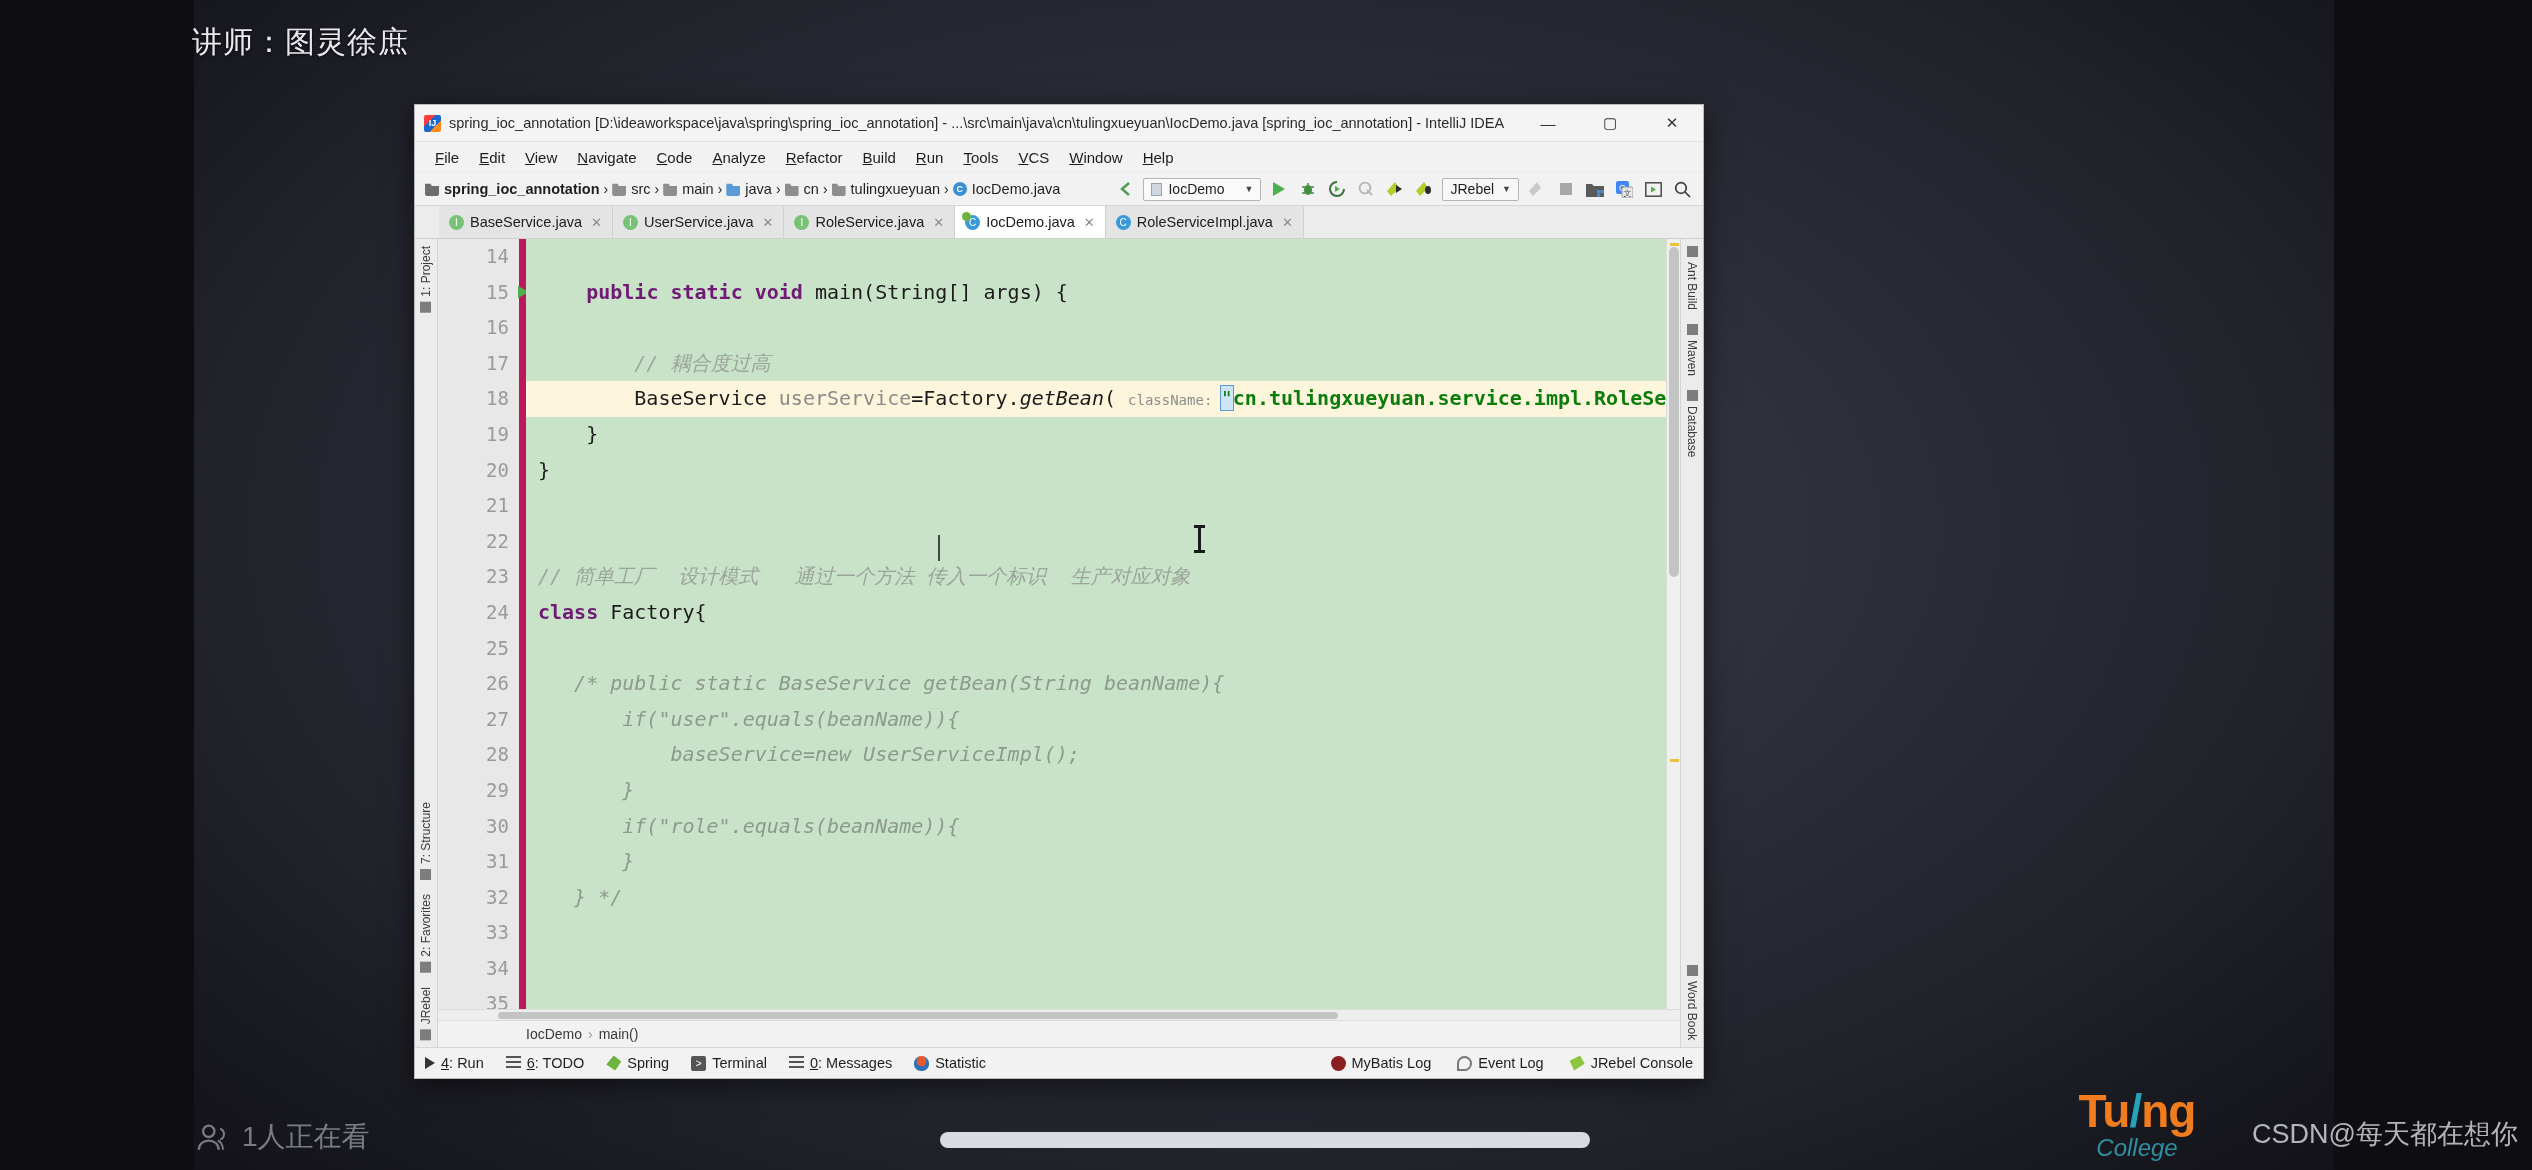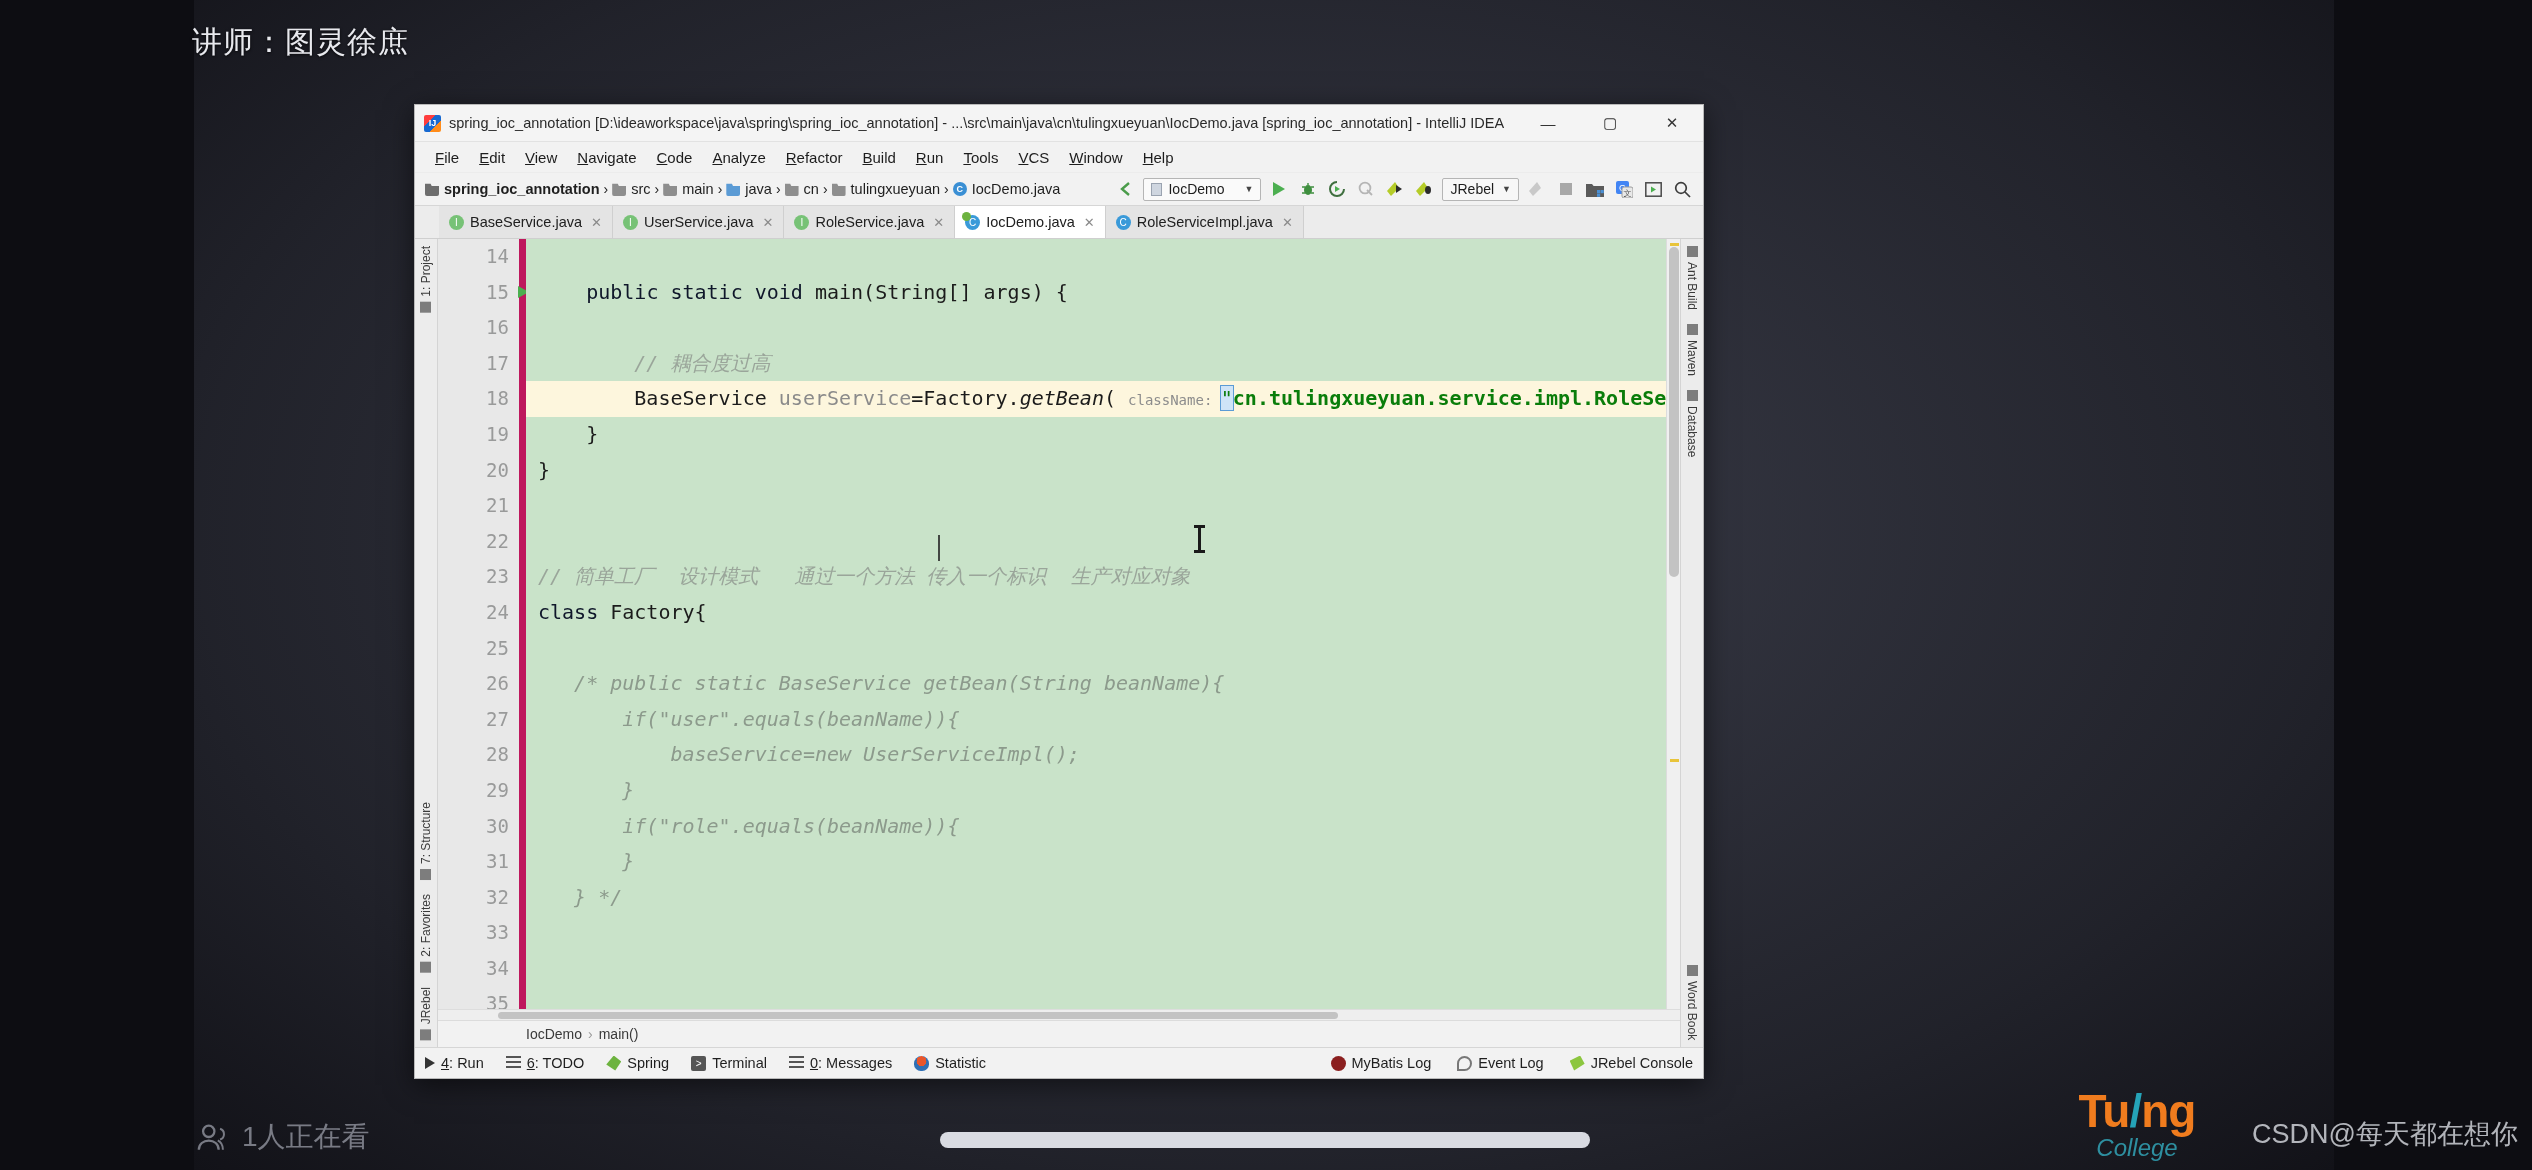--- a/index.html
+++ b/index.html
@@ -171,21 +171,21 @@
   }
   #gutter .gl .runmark{ position:absolute; right:-10px; top:11px;
      width:0;height:0;border-left:11px solid #4caf50;border-top:6px solid transparent;border-bottom:6px solid transparent;}
   #gutter .gl .fold{ position:absolute; right:-22px; top:10px; color:#b3b3b3; font-size:13px;}
   #code-pane{
     flex:1; position:relative; background:#c9e3c9; overflow:hidden;
     font-family:"DejaVu Sans Mono", monospace; font-size:20px;
   }
   .cline{ height:35.6px; line-height:35.6px; white-space:pre; padding-left:12px; }
   .cline.caretline{ background:#fdf6dd; }
-  .kw{ color:#0f172a; font-weight:normal; }
+  .kw{ color:#701a75; font-weight:bold; }
   .pl{ color:#1b1b1b; }
   .cm{ color:#9aa59a; font-style:italic; }
   .cmblock{ color:#8c9a8c; font-style:italic; }
   .field{ color:#8a8a8a; }
   .str{ color:#0a7d0a; font-weight:bold; }
   .hint{ color:#8c8c8c; font-style:normal; font-size:14px;}
   .mth{ color:#1b1b1b; font-style:italic;}
   .strquote{ background:#cfe4f7; color:#0a7d0a; outline:1px solid #5b9bd5;}
   #text-caret{ position:absolute; left:412px; top:296px; width:2px; height:26px; background:#2b2b2b;
      opacity:.85;}

